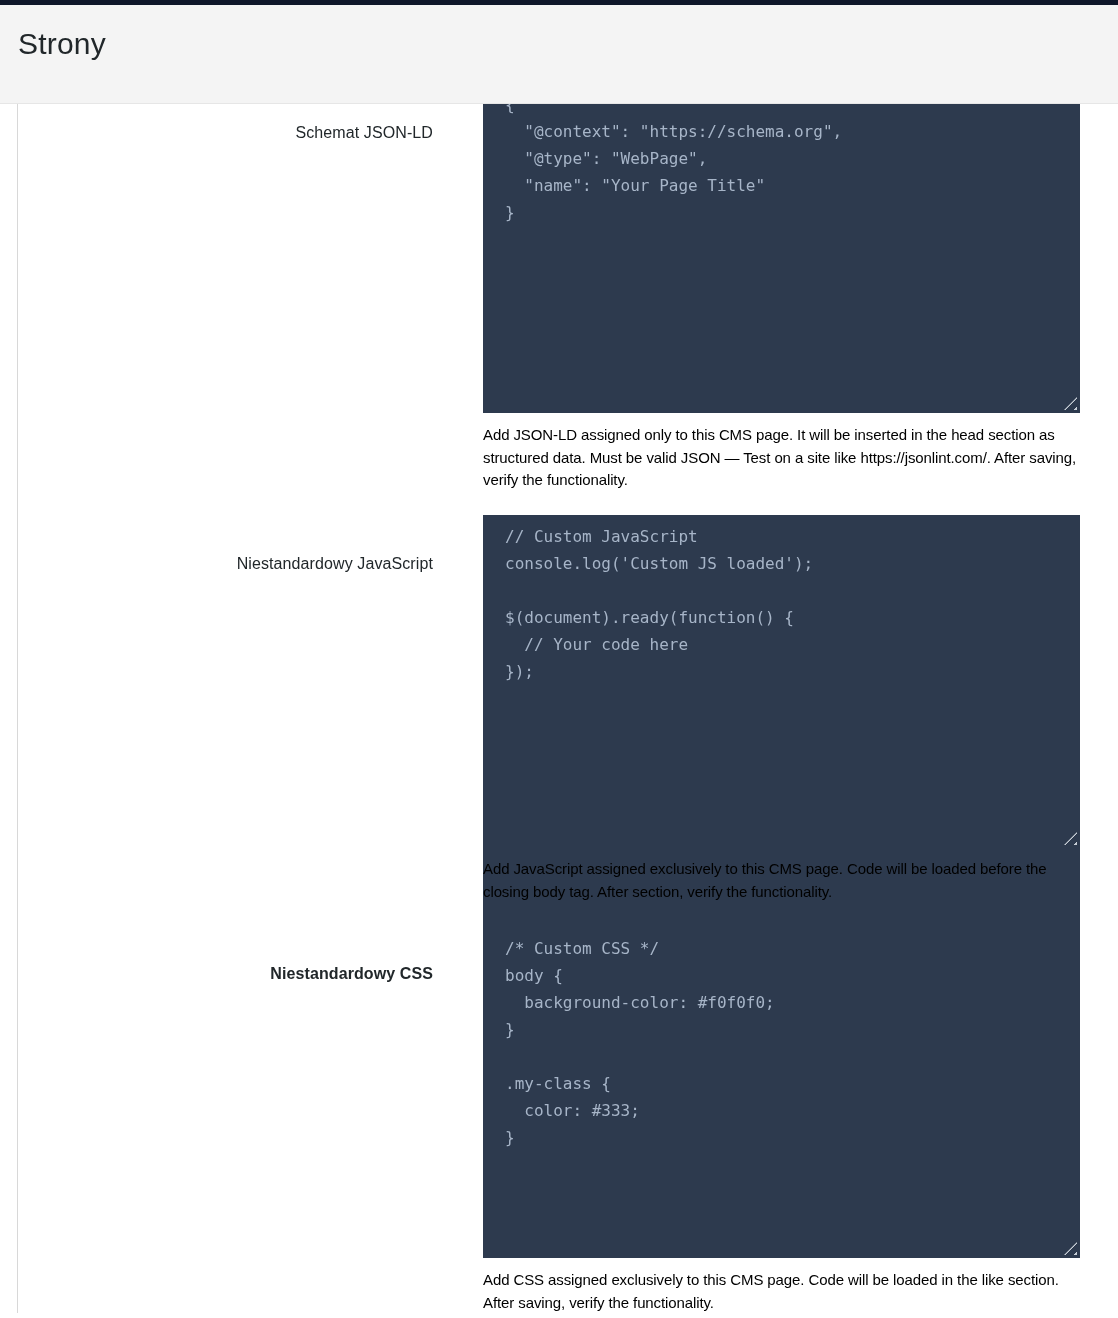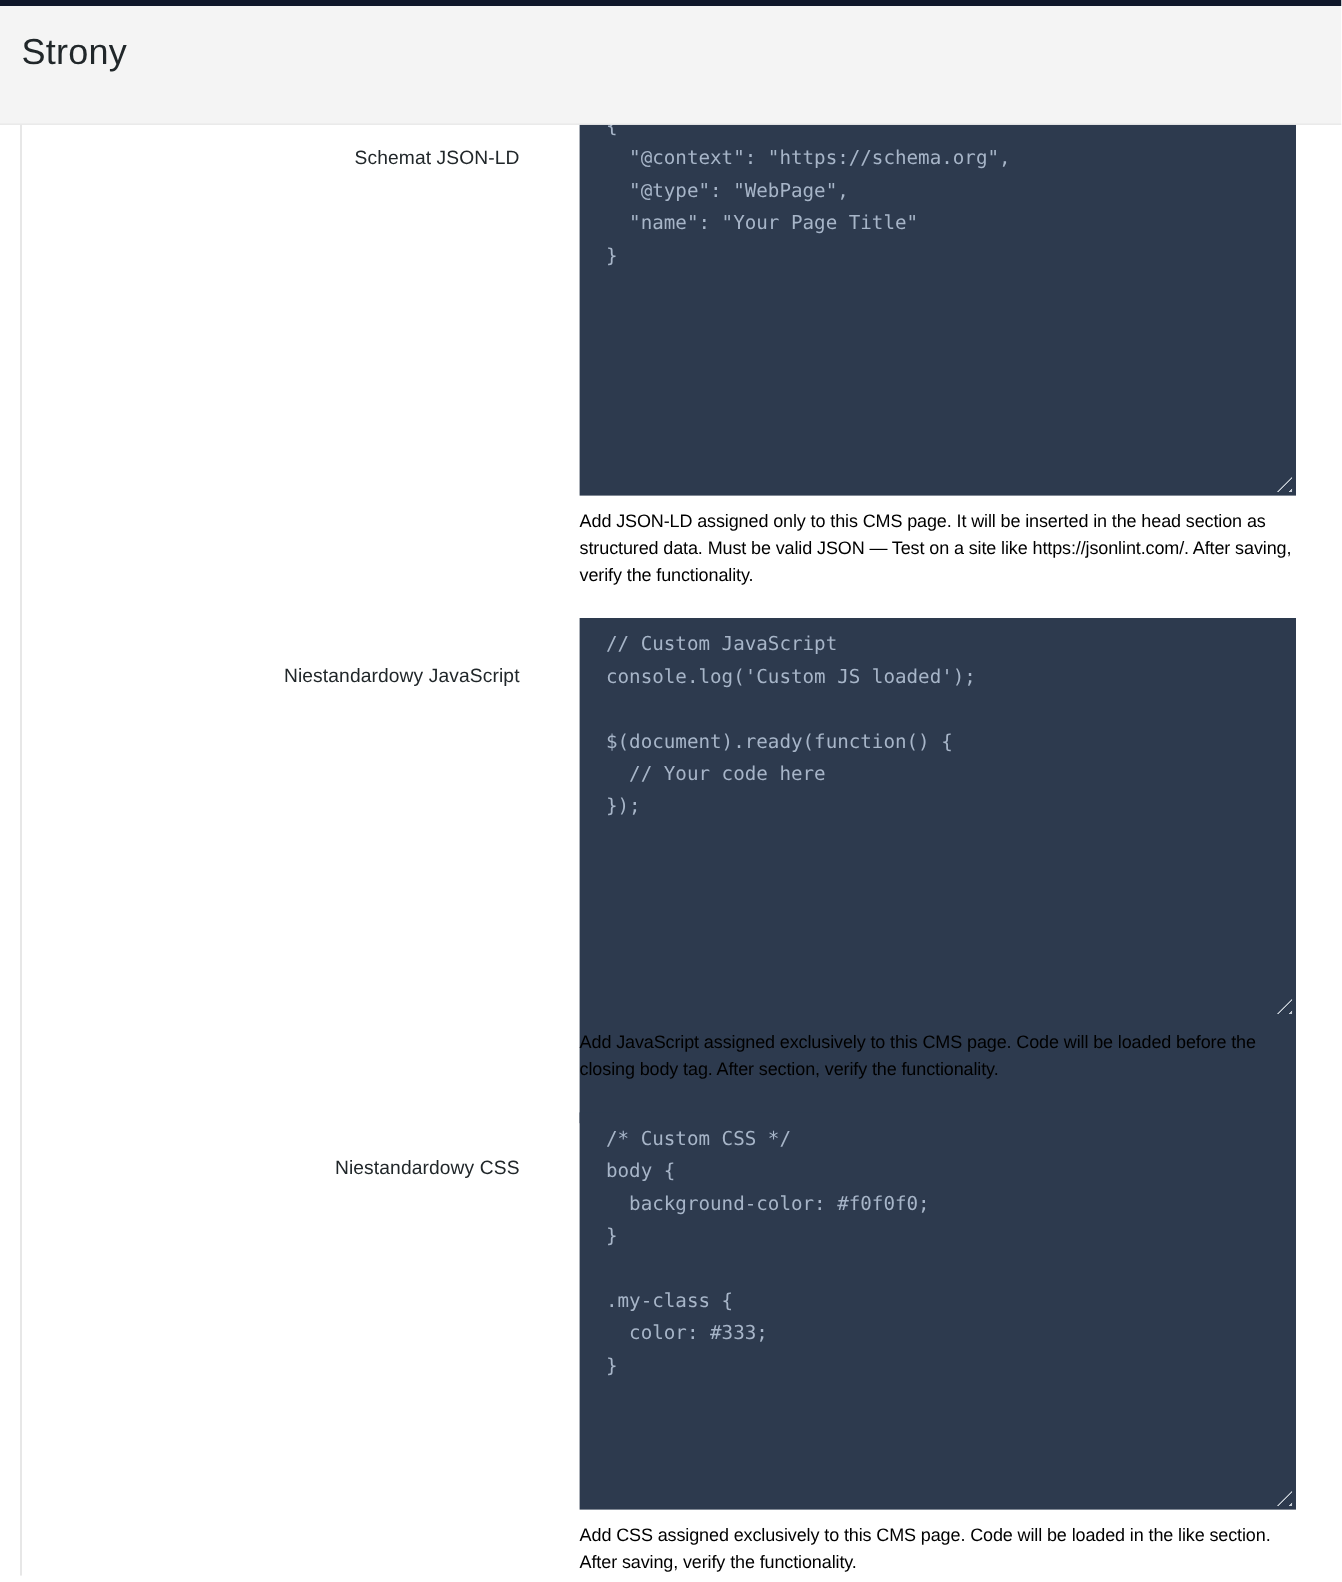--- a/index.html
+++ b/index.html
@@ -28,21 +28,21 @@
     left: 0; width: 433px;
     text-align: right;
     font-size: 16px;
     line-height: 18px;
     color: #21272a;
     letter-spacing: 0.1px;
     margin-top: 29px;
   }
   .label-jsonld { top: 95px; }
   .label-js     { top: 526px; }
-  .label-css    { top: 936px; }
+  .label-css    { top: 936px; font-weight: bold; }
 
   textarea.code-area {
     position: absolute;
     left: 483px;
     width: 597px;
     box-sizing: border-box;
     background: #2d3a4e;
     color: #a7b5c8;
     border: none;
     outline: none;

